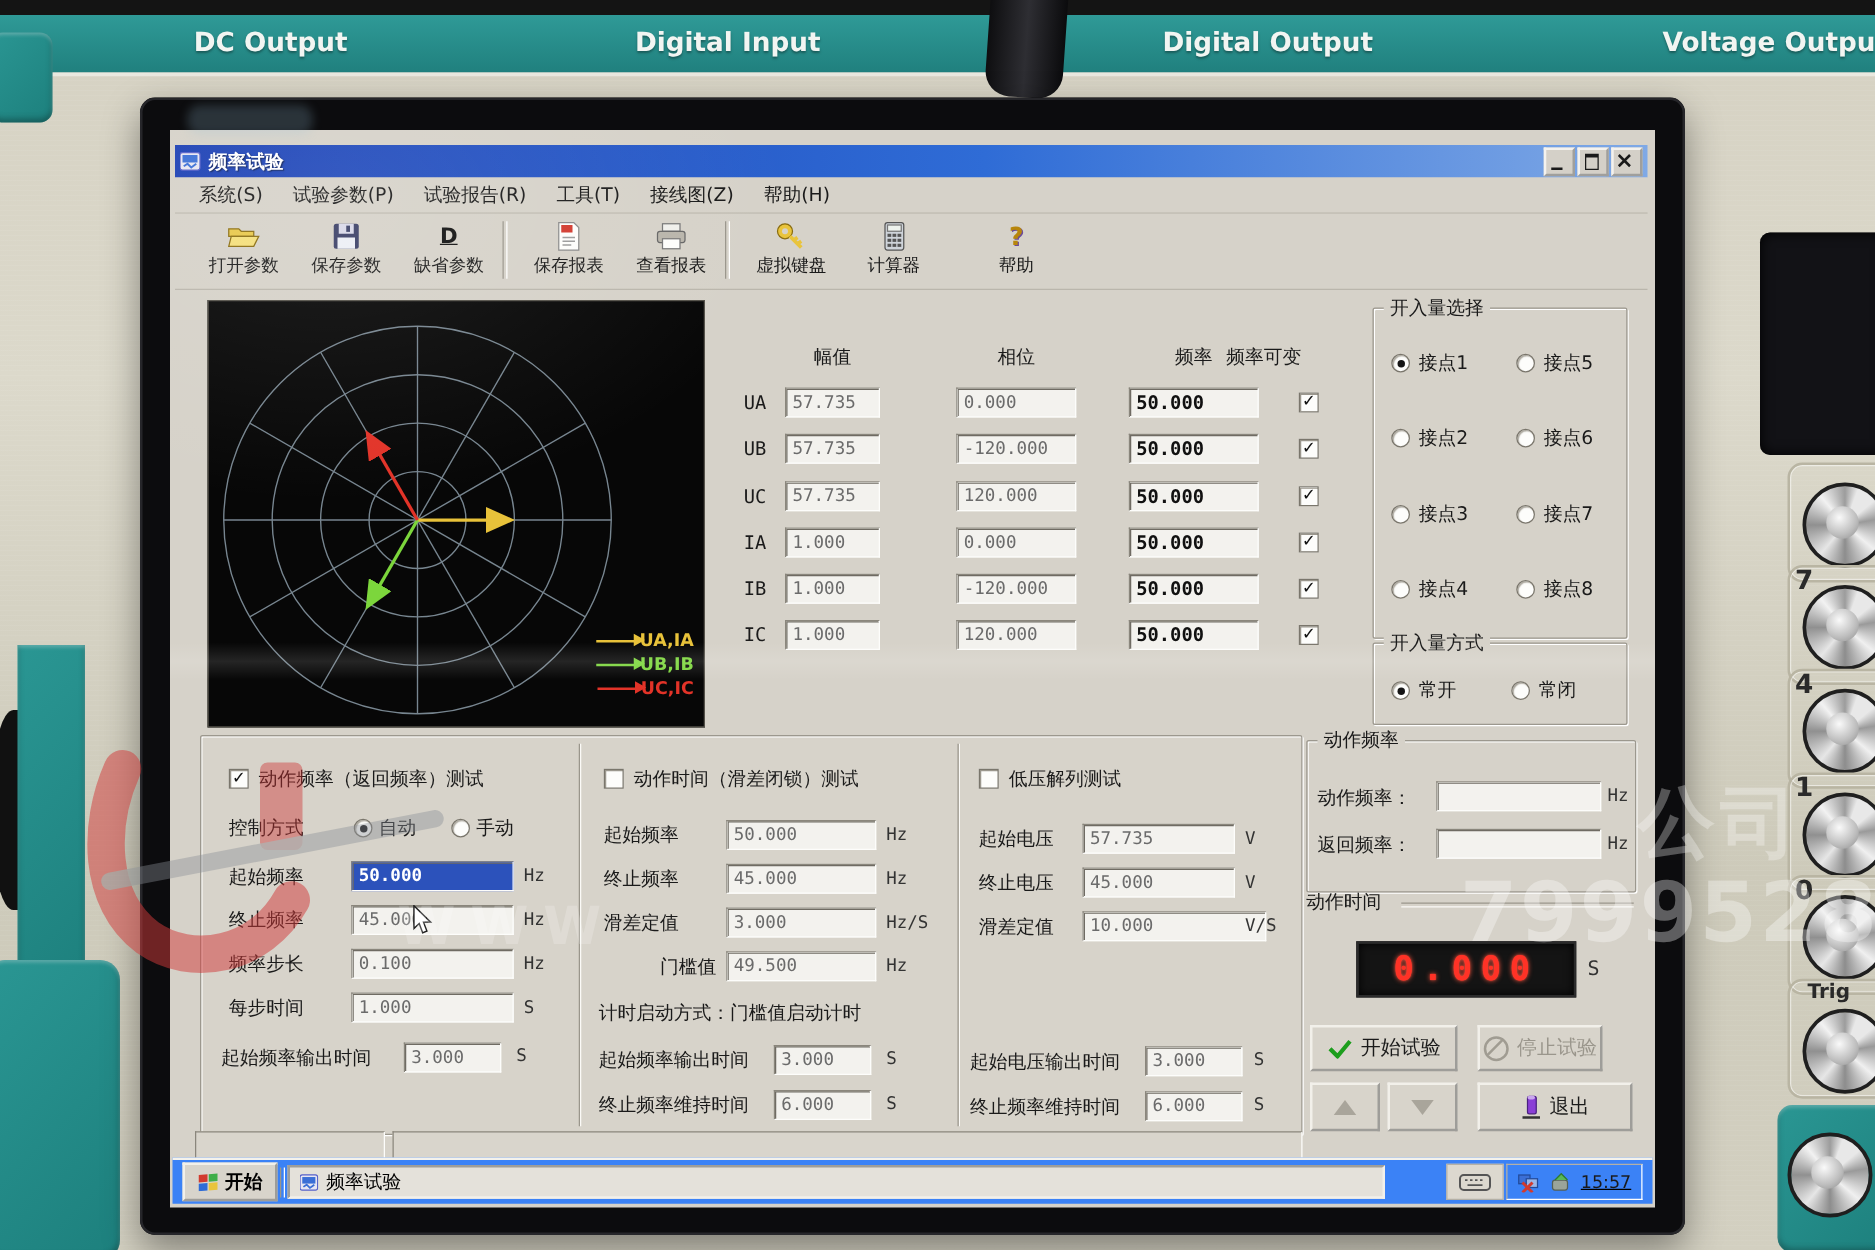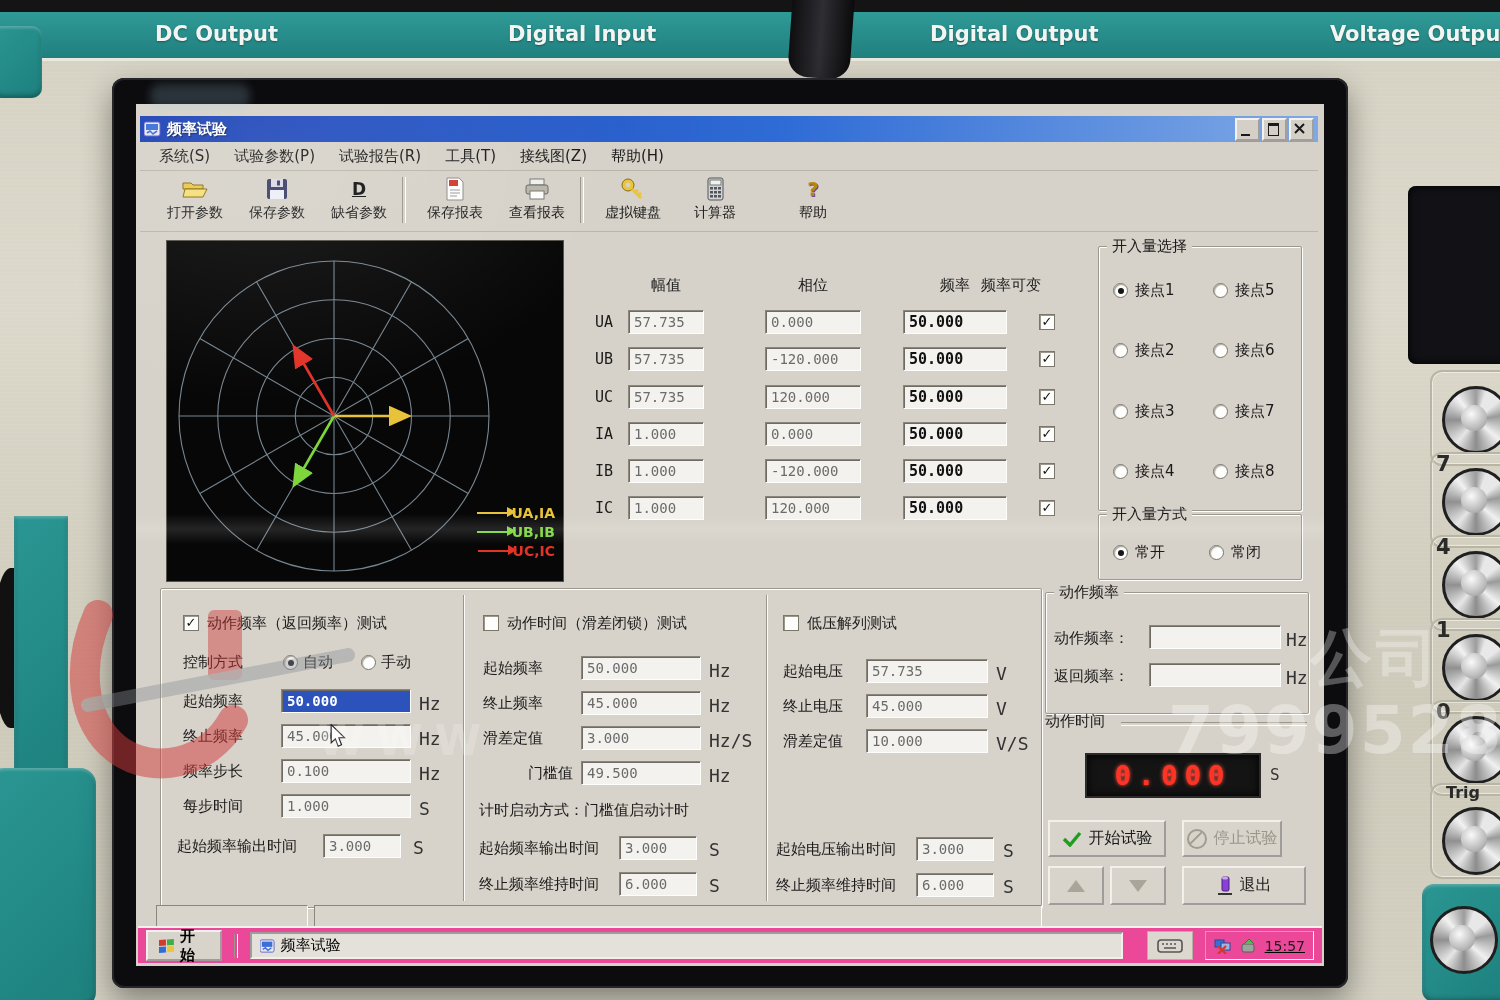--- a/index.html
+++ b/index.html
@@ -50,42 +50,42 @@
   .clientbg{position:absolute;left:2px;top:128px;width:1184px;height:694px;background:#d6d2c9;}
   
   .groupbox{position:absolute;border:1px solid #9c988e;border-radius:2px;box-shadow:1px 1px 0 #fff, inset 1px 1px 0 #fff;}
   .gtitle{position:absolute;top:-10px;left:8px;background:#d6d2c9;padding:0 5px;font-size:15px;color:#1a1a1a;white-space:nowrap;}
   .field{position:absolute;background:#f3f2ee;border:1px solid #8a867c;border-bottom-color:#fdfdfb;border-right-color:#fdfdfb;
     box-shadow:inset 1px 1px 0 #6f6b63;font-family:"DejaVu Sans Mono","Liberation Mono",monospace;
     font-size:14px;color:#6b6b6b;display:flex;align-items:center;padding-left:5px;box-sizing:border-box;height:24px;}
   .field.bold{font-weight:bold;color:#111;font-size:15px;}
   .field.selected{background:#2c52bb;color:#fff;font-weight:bold;}
   .lbl{position:absolute;font-size:15px;color:#1a1a1a;white-space:nowrap;}
-  .unit{position:absolute;font-size:18px;color:#333;font-family:"DejaVu Sans Mono","Liberation Mono",monospace;white-space:nowrap;}
+  .unit{position:absolute;font-size:14px;color:#333;font-family:"DejaVu Sans Mono","Liberation Mono",monospace;white-space:nowrap;}
   .cb{position:absolute;width:14px;height:14px;background:#fdfdfb;border:1px solid #7a766c;box-shadow:inset 1px 1px 0 #9b978d;
     font-size:13px;line-height:13px;font-weight:bold;color:#111;text-align:center;}
   .cb.checked::after{content:"✓";}
   .radio{position:absolute;width:13px;height:13px;border-radius:50%;background:#fdfdfb;border:1px solid #7a766c;box-shadow:inset 1px 1px 1px #aaa69c;}
   .radio.sel::after{content:"";position:absolute;left:3.5px;top:3.5px;width:6px;height:6px;border-radius:50%;background:#151515;}
   .btn{position:absolute;background:#d8d4cb;border:2px outset #f2f0ea;display:flex;align-items:center;justify-content:center;
     gap:7px;font-size:16px;color:#1a1a1a;box-sizing:border-box;}
   .btn.disabled{color:#9a968c;}
   .tri-up{width:0;height:0;border-left:9px solid transparent;border-right:9px solid transparent;border-bottom:12px solid #a9a59b;}
   .tri-down{width:0;height:0;border-left:9px solid transparent;border-right:9px solid transparent;border-top:12px solid #a9a59b;}
   .stop-ic{width:16px;height:16px;border:2px solid #a09c92;border-radius:50%;position:relative;}
   .stop-ic::after{content:"";position:absolute;left:-1px;top:6px;width:16px;height:2px;background:#a09c92;transform:rotate(-45deg);}
   .sunken{position:absolute;border:1px solid #8a867c;border-bottom-color:#fdfdfb;border-right-color:#fdfdfb;background:#d9d5cc;}
   .divider-v{position:absolute;top:6px;bottom:6px;width:0;border-left:1px solid #9a968c;border-right:1px solid #fbfaf7;}
   
   .led{position:absolute;background:#141414;border:2px solid #2b2b2b;box-shadow:inset 0 0 8px #000;display:flex;align-items:center;justify-content:center;
     font-family:"DejaVu Sans Mono","Liberation Mono",monospace;font-weight:bold;font-size:27px;letter-spacing:7px;
     color:#ff3226;text-shadow:0 0 4px #ff5a44,0 0 1px #ff2a1e;}
   
-  .taskbar{position:absolute;left:2px;top:822px;width:1184px;height:37px;background:#ec4899;border-top:2px solid #f4f2ec;
-    display:flex;align-items:center;padding:11px 8px;box-sizing:border-box;gap:12px;}
+  .taskbar{position:absolute;left:2px;top:822px;width:1184px;height:37px;background:#3b82f6;border-top:2px solid #f4f2ec;
+    display:flex;align-items:center;padding:11px 8px;box-sizing:border-box;gap:2px;}
   .start-btn{height:27px;background:#d8d4cb;border:2px outset #f2f0ea;display:flex;align-items:center;gap:5px;padding:0 10px;font-size:15px;font-weight:bold;}
   .task-btn{height:27px;width:878px;background:#e4e1da;border:2px inset #f2f0ea;display:flex;align-items:center;gap:6px;padding:0 8px;font-size:15px;box-sizing:border-box;}
   .tray{height:27px;display:flex;align-items:center;gap:8px;border:1px solid #b4b0a6;border-bottom-color:#fff;border-right-color:#fff;padding:0 8px;text-decoration:underline;}
   .kb-box{height:27px;width:44px;display:flex;align-items:center;justify-content:center;border:1px solid #b4b0a6;background:#dcd8cf;}
   .clock{font-size:14px;color:#1a1a1a;}
   
   .legrow{display:flex;align-items:center;justify-content:flex-end;gap:3px;font-weight:bold;font-size:14px;height:19px;}
   .legline{display:inline-block;width:32px;height:2px;background:currentColor;position:relative;}
   .legline::after{content:"";position:absolute;right:-7px;top:-4.5px;border-left:9px solid currentColor;border-top:5.5px solid transparent;border-bottom:5.5px solid transparent;}
   
@@ -426,21 +426,21 @@
 
         <span class="cb" style="left:622px;top:26px"></span>
         <span class="lbl" style="left:646px;top:25px">低压解列测试</span>
         <span class="lbl" style="left:622px;top:73px">起始电压</span>
         <div class="field" style="left:705px;top:70px;width:122px">57.735</div>
         <span class="unit" style="left:835px;top:74px">V</span>
         <span class="lbl" style="left:622px;top:108px">终止电压</span>
         <div class="field" style="left:705px;top:105px;width:122px">45.000</div>
         <span class="unit" style="left:835px;top:109px">V</span>
         <span class="lbl" style="left:622px;top:143px">滑差定值</span>
-        <div class="field" style="left:705px;top:140px;width:122px">10.000</div>
+        <div class="field" style="left:705px;top:140px;width:147px">10.000</div>
         <span class="unit" style="left:835px;top:144px">V/S</span>
         <span class="lbl" style="left:615px;top:251px">起始电压输出时间</span>
         <div class="field" style="left:755px;top:248px;width:78px">3.000</div>
         <span class="unit" style="left:842px;top:251px">S</span>
         <span class="lbl" style="left:615px;top:287px">终止频率维持时间</span>
         <div class="field" style="left:755px;top:284px;width:78px">6.000</div>
         <span class="unit" style="left:842px;top:287px">S</span>
       </div>
 
       <div class="groupbox" style="left:909px;top:488px;width:262px;height:120px">

